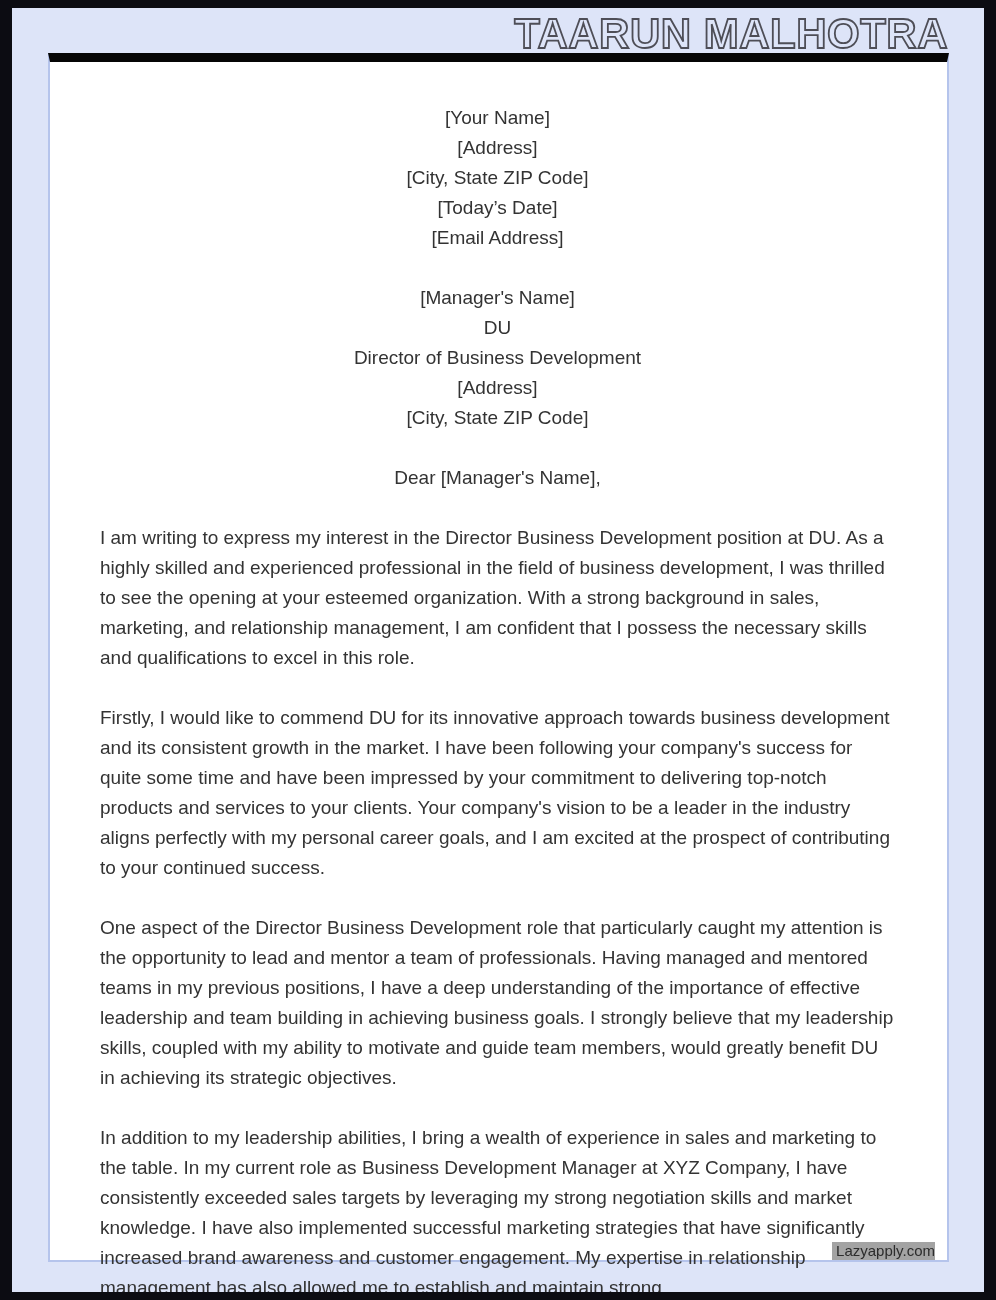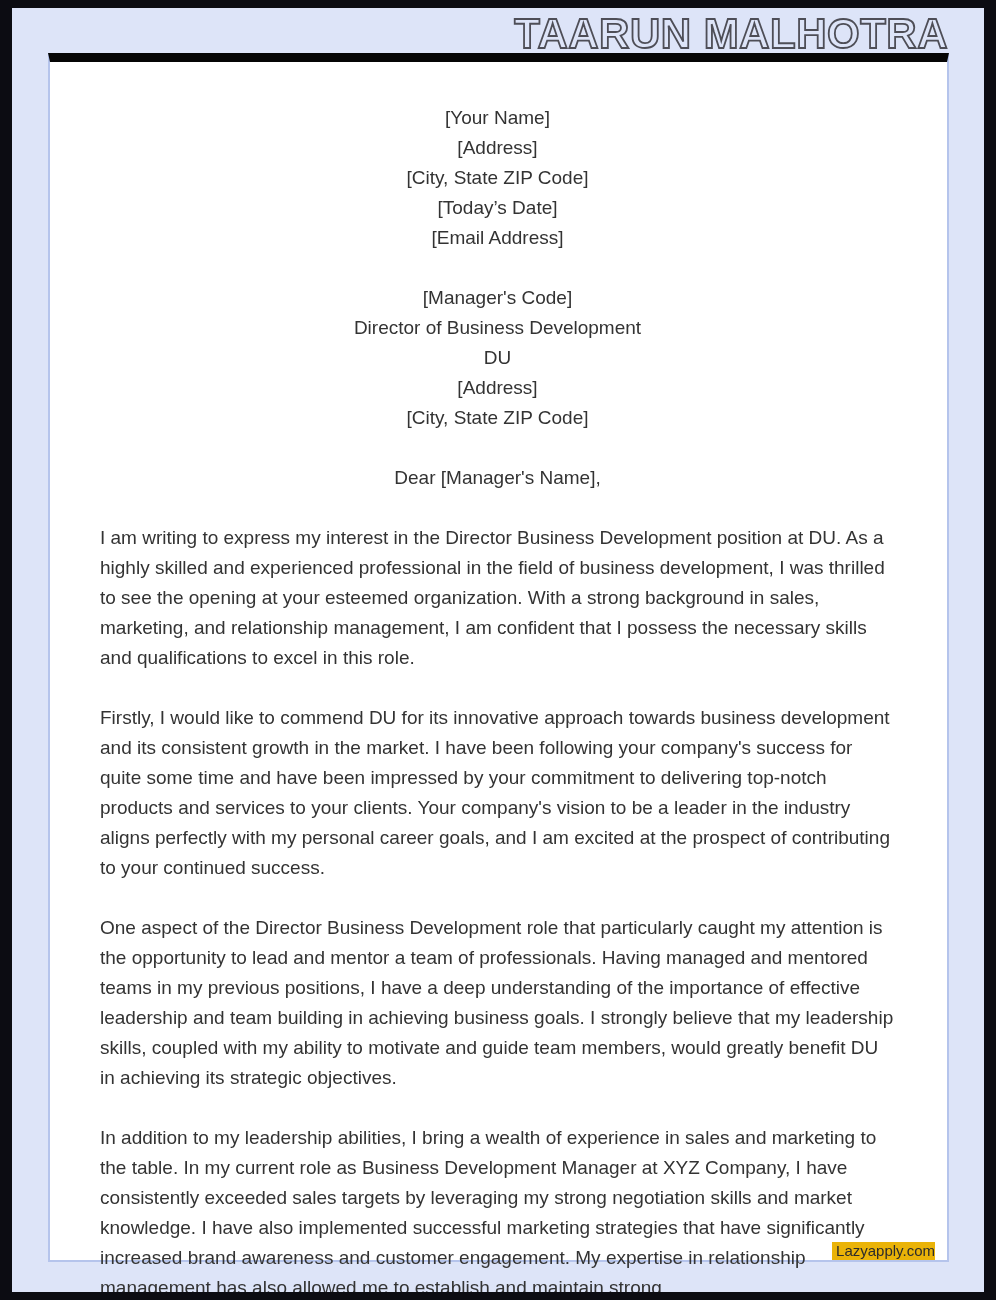--- a/index.html
+++ b/index.html
@@ -45,21 +45,21 @@
   }
   .block { margin-bottom: 30px; text-align: center; }
   .para  { margin-bottom: 30px; }
   .line  { min-height: 30px; }
   .watermark {
     position: absolute;
     right: 12px; bottom: 0px;
     font-size: 15px;
     line-height: 18px;
     color: #2c2c2c;
-    background: #eab308;
+    background: #a3a3a3;
     padding-left: 4px;
     margin-left: 11px;
   }
 </style>
 </head>
 <body>
 
 <div class="frame">
 
   <div class="brand-name">TAARUN MALHOTRA</div>
@@ -70,23 +70,23 @@
 
       <div class="block">
         <div class="line">[Your Name]</div>
         <div class="line">[Address]</div>
         <div class="line">[City, State ZIP Code]</div>
         <div class="line">[Today’s Date]</div>
         <div class="line">[Email Address]</div>
       </div>
 
       <div class="block">
-        <div class="line">[Manager's Code]</div>
+        <div class="line">[Manager's Name]</div>
+        <div class="line">DU</div>
         <div class="line">Director of Business Development</div>
-        <div class="line">DU</div>
         <div class="line">[Address]</div>
         <div class="line">[City, State ZIP Code]</div>
       </div>
 
       <div class="block line">Dear [Manager's Name],</div>
 
       <p class="para">I am writing to express my interest in the Director Business Development position at DU. As a highly skilled and experienced professional in the field of business development, I was thrilled to see the opening at your esteemed organization. With a strong background in sales, marketing, and relationship management, I am confident that I possess the necessary skills and qualifications to excel in this role.</p>
       <p class="para">Firstly, I would like to commend DU for its innovative approach towards business development and its consistent growth in the market. I have been following your company's success for quite some time and have been impressed by your commitment to delivering top-notch products and services to your clients. Your company's vision to be a leader in the industry aligns perfectly with my personal career goals, and I am excited at the prospect of contributing to your continued success.</p>
       <p class="para">One aspect of the Director Business Development role that particularly caught my attention is the opportunity to lead and mentor a team of professionals. Having managed and mentored teams in my previous positions, I have a deep understanding of the importance of effective leadership and team building in achieving business goals. I strongly believe that my leadership skills, coupled with my ability to motivate and guide team members, would greatly benefit DU in achieving its strategic objectives.</p>
       <p class="para">In addition to my leadership abilities, I bring a wealth of experience in sales and marketing to the table. In my current role as Business Development Manager at XYZ Company, I have consistently exceeded sales targets by leveraging my strong negotiation skills and market knowledge. I have also implemented successful marketing strategies that have significantly increased brand awareness and customer engagement. My expertise in relationship management has also allowed me to establish and maintain strong</p>

